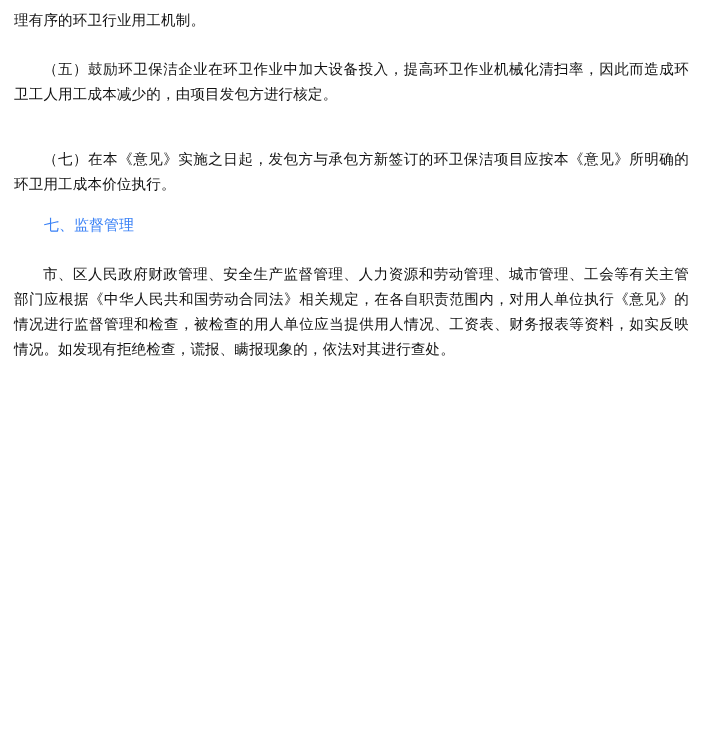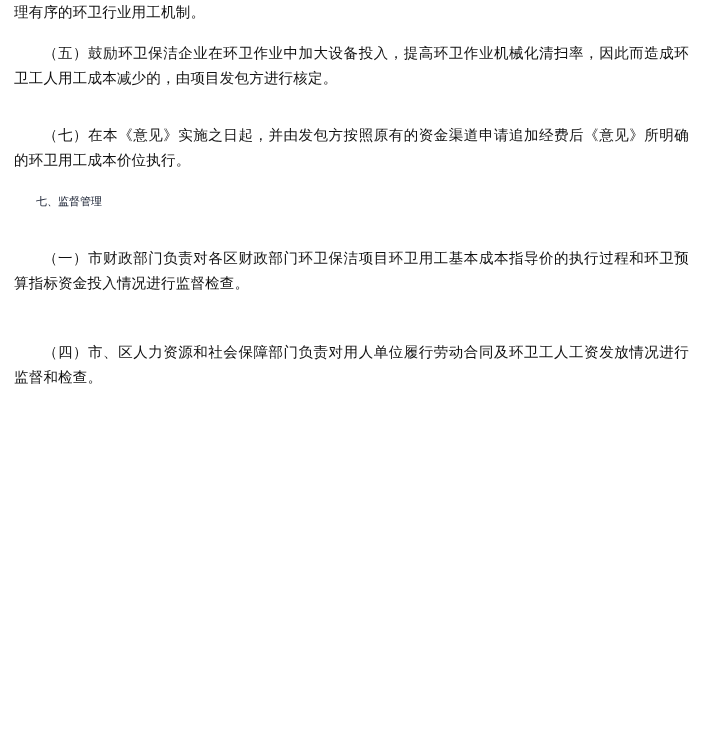--- a/index.html
+++ b/index.html
@@ -12,91 +12,91 @@
     height: 732px;
     font-family: "Liberation Sans", "DejaVu Sans", sans-serif;
     color: #000000;
     overflow: hidden;
   }
   .page {
     position: relative;
     width: 703px;
     height: 732px;
     box-sizing: border-box;
-    padding: 0 14px;
+    padding: 8px 14px;
     background: #ffffff;
   }
   .doc-body {
     padding-top: 0;
   }
   p.para {
     margin: 0;
     font-size: 14.5px;
     line-height: 25px;
     text-align: justify;
     text-justify: inter-ideograph;
     letter-spacing: 0.2px;
     color: #111111;
     white-space: normal;
   }
   p.para.indent {
     text-indent: 2em;
+    margin-top: 8px;
   }
   p.para.first {
     text-indent: 0;
   }
   .gap {
     height: 16px;
   }
   .gap-sm {
     height: 14px;
   }
   .section-head {
     margin: 0;
-    font-size: 11px;
+    font-size: 15px;
     line-height: 25px;
     text-indent: 2em;
-    color: #0f172a;
+    color: #3b82f6;
     font-family: Liberation Serif, serif;
   }
 </style>
 </head>
 <body>
 
 <div class="page">
   <div class="doc-body">
 
     <p class="para first">理有序的环卫行业用工机制。</p>
 
     <div class="gap"></div>
 
     <p class="para indent">（五）鼓励环卫保洁企业在环卫作业中加大设备投入，提高环卫作业机械化清扫率，因此而造成环卫工人用工成本减少的，由项目发包方进行核定。</p>
 
     <div class="gap"></div>
 
 
     <div class="gap"></div>
 
-    <p class="para indent">（七）在本《意见》实施之日起，并由发包方按照原有的资金渠道申请追加经费后《意见》所明确的环卫用工成本价位执行。</p>
+    <p class="para indent">（七）在本《意见》实施之日起，发包方与承包方新签订的环卫保洁项目应按本《意见》所明确的环卫用工成本价位执行。</p>
 
     <div class="gap"></div>
 
     <p class="section-head">七、监督管理</p>
 
     <div class="gap"></div>
 
+    <p class="para indent">市、区人民政府财政管理、安全生产监督管理、人力资源和劳动管理、城市管理、工会等有关主管部门应根据《中华人民共和国劳动合同法》相关规定，在各自职责范围内，对用人单位执行《意见》的情况进行监督管理和检查，被检查的用人单位应当提供用人情况、工资表、财务报表等资料，如实反映情况。如发现有拒绝检查，谎报、瞒报现象的，依法对其进行查处。</p>
 
     <div class="gap"></div>
 
-    <p class="para indent">（一）市财政部门负责对各区财政部门环卫保洁项目环卫用工基本成本指导价的执行过程和环卫预算指标资金投入情况进行监督检查。</p>
 
     <div class="gap"></div>
 
 
     <div class="gap-sm"></div>
 
 
     <div class="gap-sm"></div>
 
-    <p class="para indent">（四）市、区人力资源和社会保障部门负责对用人单位履行劳动合同及环卫工人工资发放情况进行监督和检查。</p>
 
   </div>
 </div>
 
 </body></html>

